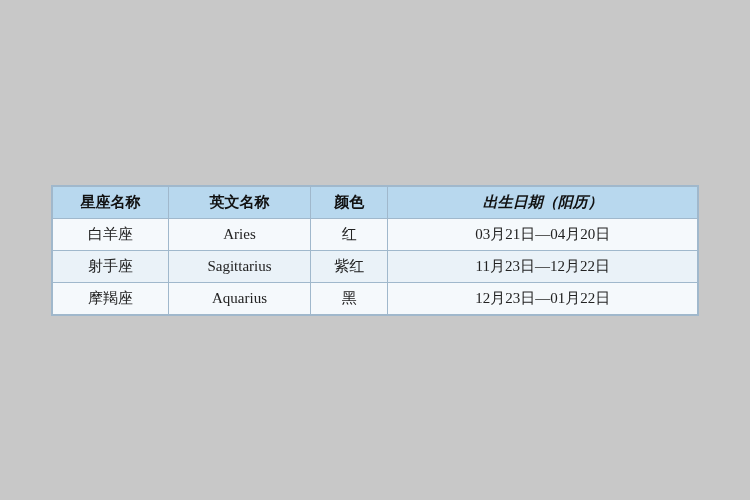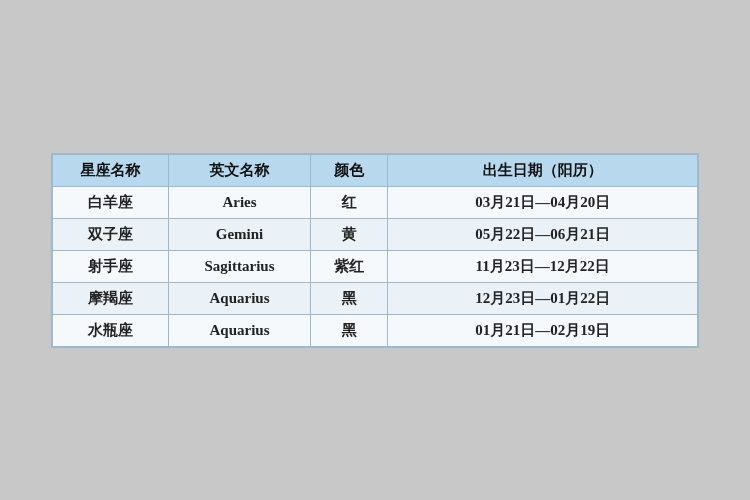--- a/index.html
+++ b/index.html
@@ -29,29 +29,28 @@
       color: #222;
     }
     thead tr th {
       background-color: #b8d8ee;
       font-weight: bold;
       font-size: 15px;
       color: #111;
     }
     tbody tr {
       background-color: #f5f9fc;
-      font-weight: bold;
     }
     tbody tr:nth-child(even) {
       background-color: #eaf2f8;
     }
     .col-chinese { width: 18%; }
     .col-english { width: 22%; }
     .col-color   { width: 12%; }
-    .col-date    { width: 48%; }
+    .col-date    { width: 48%; font-style: italic; }
   </style>
 </head>
 <body>
 
 <div class="table-container">
   <table>
     <thead>
       <tr>
         <th class="col-chinese">星座名称</th>
         <th class="col-english">英文名称</th>
@@ -60,38 +59,26 @@
       </tr>
     </thead>
     <tbody id="table-body">
     <tr>
           <td>白羊座</td>
           <td>Aries</td>
           <td>红</td>
           <td>03月21日—04月20日</td>
         </tr>
         <tr>
-          <td>双子座</td>
-          <td>Gemini</td>
-          <td>黄</td>
-          <td>05月22日—06月21日</td>
-        </tr>
-        <tr>
           <td>射手座</td>
           <td>Sagittarius</td>
           <td>紫红</td>
           <td>11月23日—12月22日</td>
         </tr>
         <tr>
           <td>摩羯座</td>
           <td>Aquarius</td>
           <td>黑</td>
           <td>12月23日—01月22日</td>
         </tr>
-        <tr>
-          <td>水瓶座</td>
-          <td>Aquarius</td>
-          <td>黑</td>
-          <td>01月21日—02月19日</td>
-        </tr>
       </tbody>
   </table>
 </div>
 
 </body></html>

